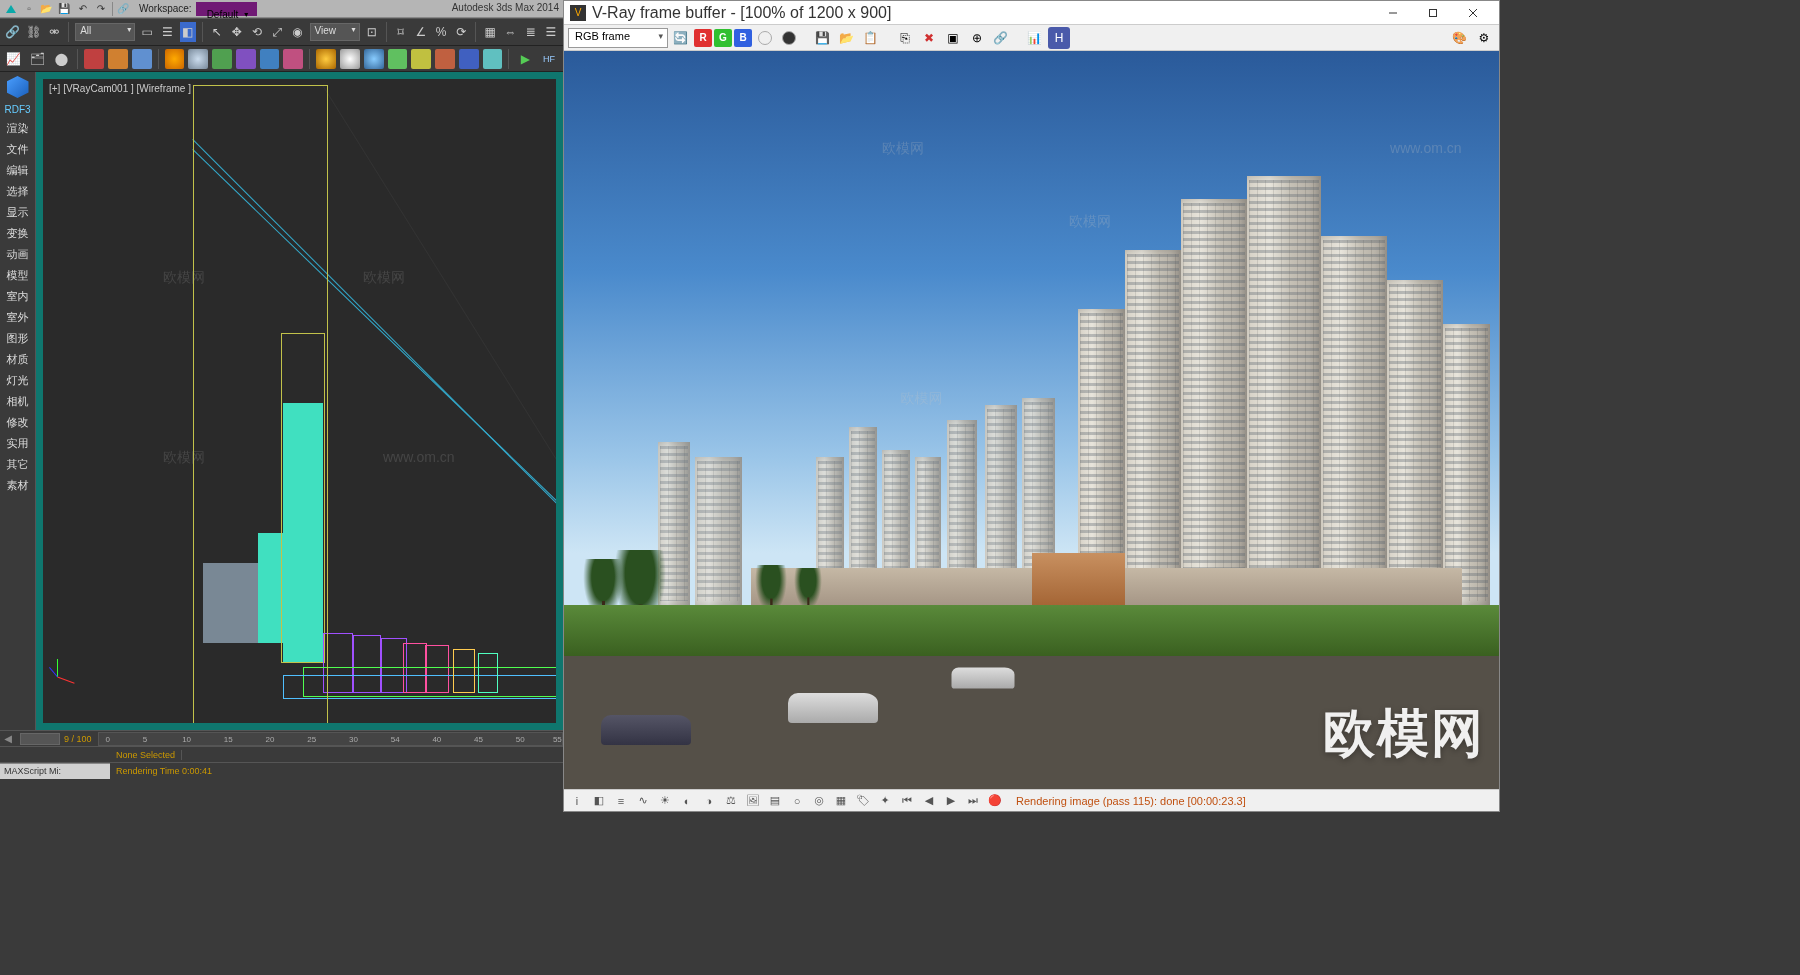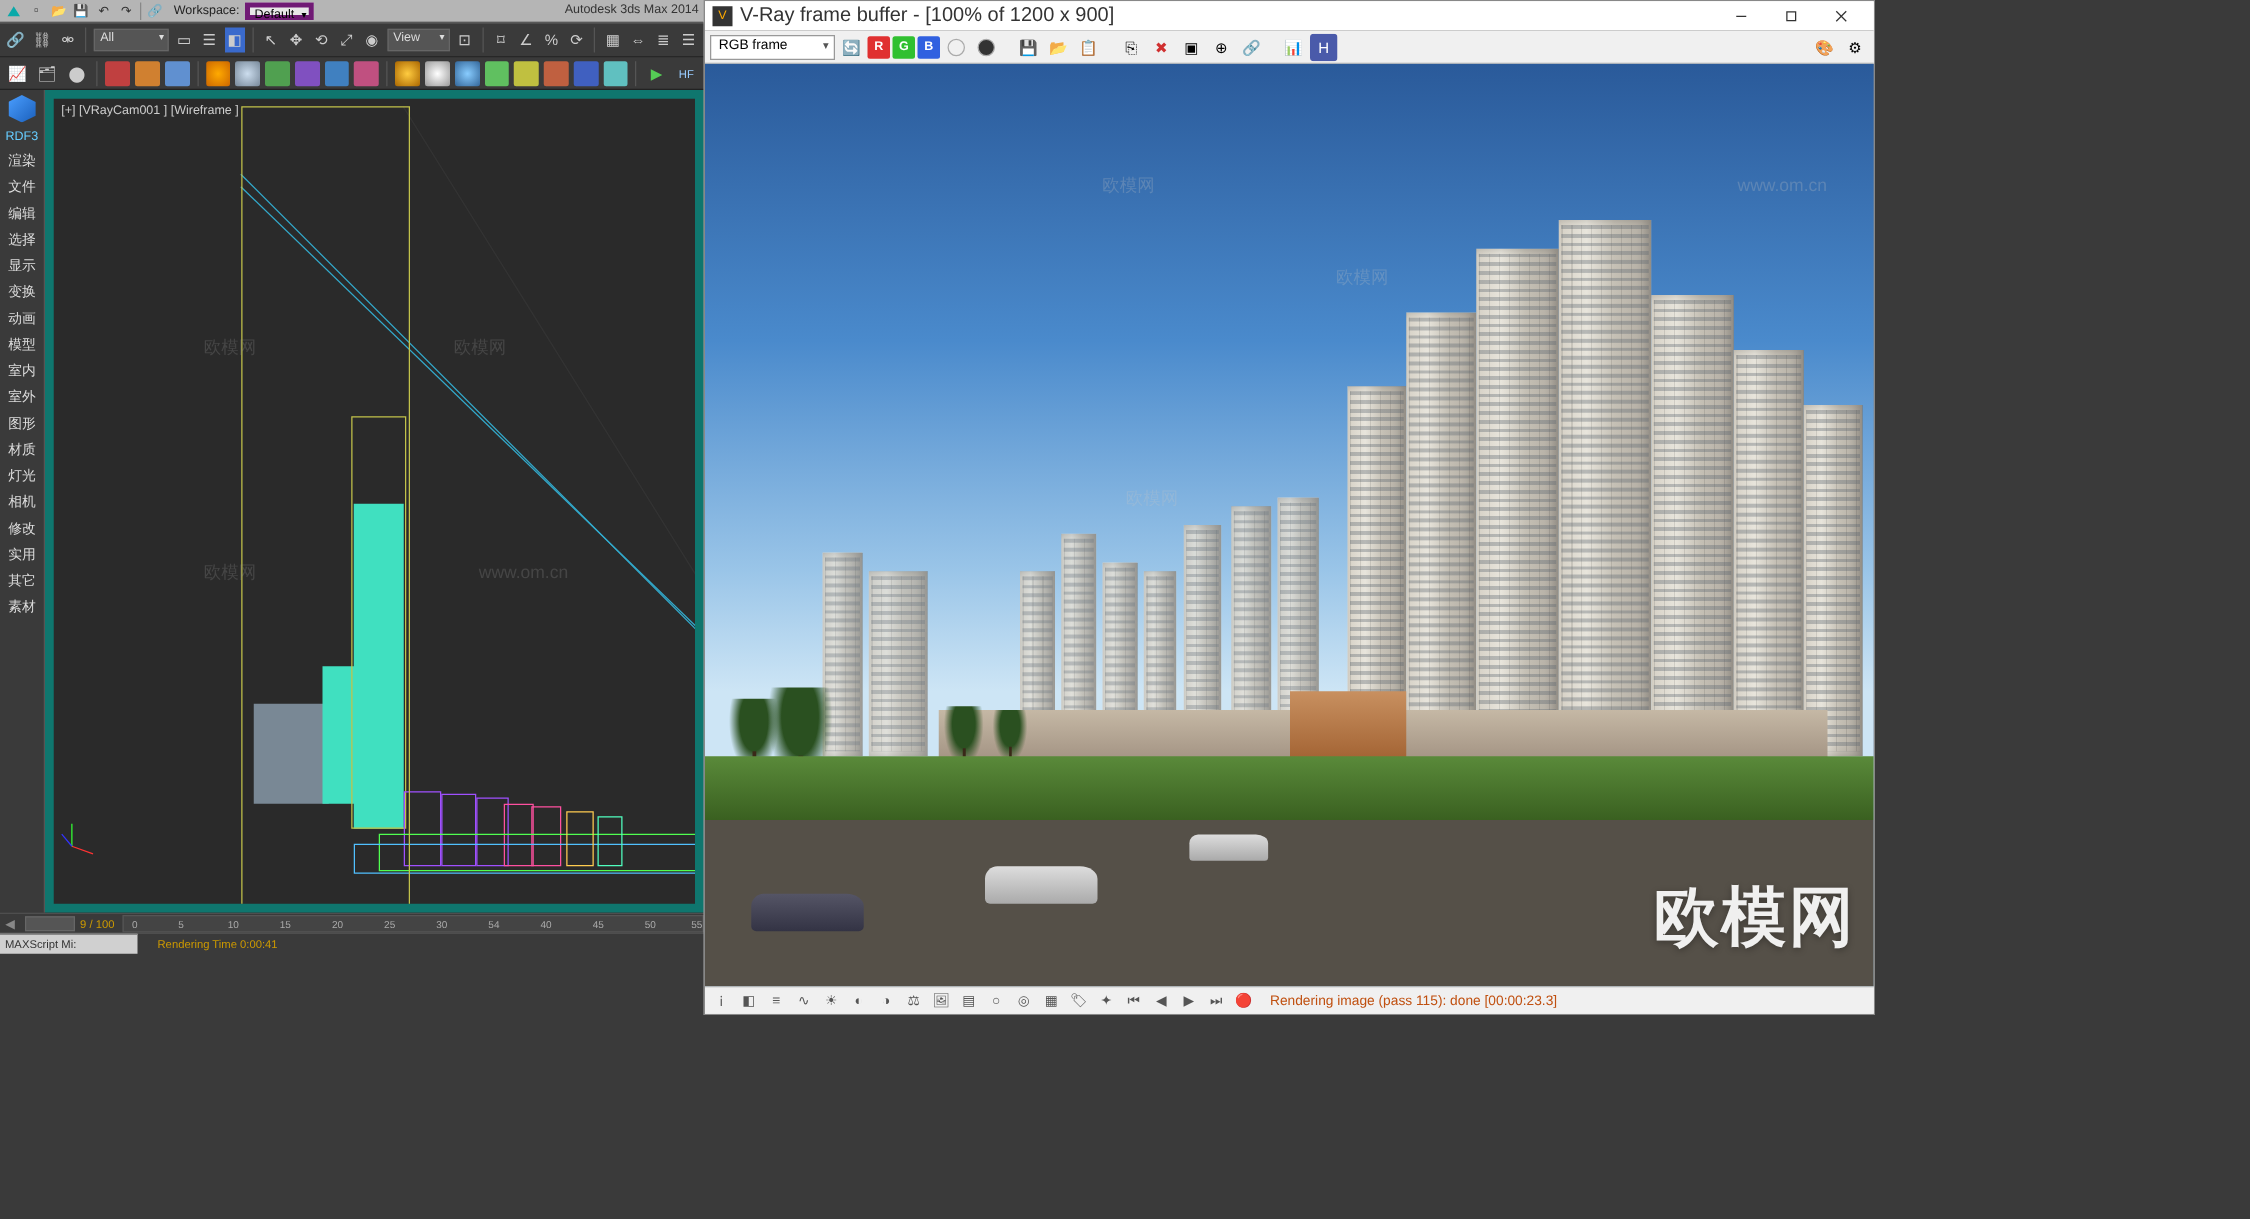--- a/index.html
+++ b/index.html
@@ -4,21 +4,21 @@
 <style>
 * { margin:0; padding:0; box-sizing:border-box; font-family:"Segoe UI",Tahoma,sans-serif; user-select:none; }
 body { width:1500px; height:812px; background:#3a3a3a; overflow:hidden; position:relative; }
 
 
 .max-win { position:absolute; left:0; top:0; width:563px; height:812px; background:#3a3a3a; }
 .max-qat { height:18px; background:#b5b5b5; display:flex; align-items:center; padding:0 4px; gap:4px; border-bottom:1px solid #888; }
 .qat-ico { width:14px; height:14px; display:flex; align-items:center; justify-content:center; font-size:10px; color:#333; }
 .qat-sep { width:1px; height:14px; background:#888; }
 .ws-label { font-size:10px; color:#222; margin-left:4px; }
-.ws-drop { font-size:10px; background:#e8e8e8; border:4px solid #701a75; padding:0 12px 0 4px; height:14px; line-height:12px; position:relative; }
+.ws-drop { font-size:10px; background:#e8e8e8; border:7px solid #701a75; padding:0 12px 0 4px; height:14px; line-height:12px; position:relative; }
 .ws-drop::after { content:"▾"; position:absolute; right:2px; top:0; font-size:8px; }
 .max-title { position:absolute; right:4px; top:2px; font-size:10px; color:#333; }
 
 .max-menu { height:18px; background:#444; display:flex; align-items:center; padding:0 12px; gap:24px; }
 .max-menu span { color:#ddd; font-size:10px; cursor:pointer; }
 
 .max-tb1 { height:28px; background:#3a3a3a; border-top:1px solid #555; border-bottom:1px solid #222; display:flex; align-items:center; padding:0 4px; gap:4px; }
 .tb-ico { width:20px; height:20px; display:flex; align-items:center; justify-content:center; font-size:12px; color:#ccc; border:1px solid transparent; }
 .tb-sep { width:1px; height:20px; background:#555; margin:0 2px; }
 .tb-drop { font-size:10px; background:#555; color:#ddd; border:1px solid #666; padding:1px 16px 1px 4px; height:18px; position:relative; }
@@ -56,21 +56,21 @@
 
 .timeline { height:16px; background:#3a3a3a; border-top:1px solid #555; display:flex; align-items:center; }
 .tl-slider { flex:0 0 40px; height:12px; background:#555; margin:0 4px; border:1px solid #666; }
 .tl-pos { font-size:9px; color:#c90; margin-right:6px; }
 .tl-track { flex:1; height:14px; background:#444; position:relative; border:1px solid #555; }
 .tl-num { position:absolute; bottom:1px; font-size:8px; color:#aaa; transform:translateX(-50%); }
 
 .status-top { height:16px; background:#3a3a3a; display:flex; align-items:center; border-top:1px solid #555; }
 .status-top .cell { font-size:9px; color:#c90; padding:0 6px; border-right:1px solid #555; }
 .status-bot { height:16px; background:#3a3a3a; display:flex; align-items:center; border-top:1px solid #555; }
-.status-bot .cell { font-size:9px; color:#c90; padding:0 16px; }
+.status-bot .cell { font-size:9px; color:#c90; padding:0 6px; }
 .mxs-mini { height:16px; background:#d0d0d0; font-size:9px; color:#333; padding:0 4px; display:flex; align-items:center; border-top:1px solid #888; width:110px; }
 
 
 .vfb-win { position:absolute; left:563px; top:0; right:0; height:812px; background:#fff; display:flex; flex-direction:column; border:1px solid #888; }
 .vfb-title { height:24px; background:#fff; display:flex; align-items:center; padding:0 6px; border-bottom:1px solid #ccc; }
 .vfb-title-ico { width:16px; height:16px; background:#333; margin-right:6px; display:flex; align-items:center; justify-content:center; color:#fa0; font-size:10px; }
 .vfb-title-txt { font-size:16px; color:#333; flex:1; }
 .win-btn { width:40px; height:22px; display:flex; align-items:center; justify-content:center; font-size:11px; color:#333; }
 .win-btn svg { width:10px; height:10px; }
 
@@ -260,20 +260,24 @@
       <span class="tl-num" style="left:46%">25</span>
       <span class="tl-num" style="left:55%">30</span>
       <span class="tl-num" style="left:64%">54</span>
       <span class="tl-num" style="left:73%">40</span>
       <span class="tl-num" style="left:82%">45</span>
       <span class="tl-num" style="left:91%">50</span>
       <span class="tl-num" style="left:99%">55</span>
     </div>
   </div>
 
+  <div class="status-top">
+    <div style="width:110px"></div>
+    <span class="cell">None Selected</span>
+  </div>
   <div class="status-bot">
     <div class="mxs-mini">MAXScript Mi:</div>
     <span class="cell">Rendering Time  0:00:41</span>
   </div>
 </div>
 
 <div class="vfb-win">
   <div class="vfb-title">
     <div class="vfb-title-ico">V</div>
     <span class="vfb-title-txt">V-Ray frame buffer - [100% of 1200 x 900]</span>

